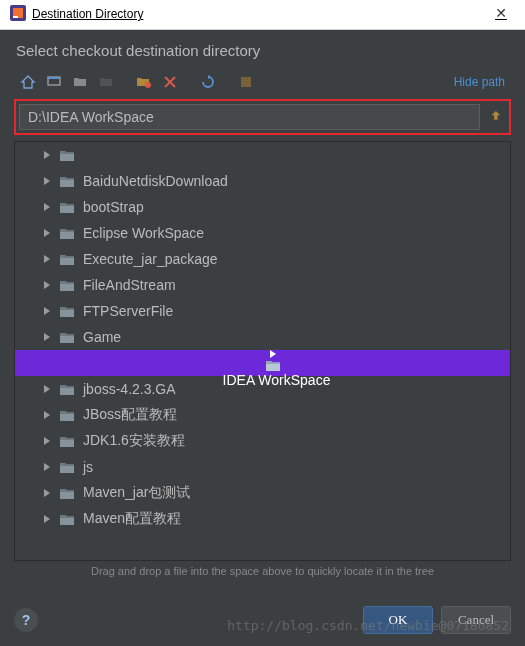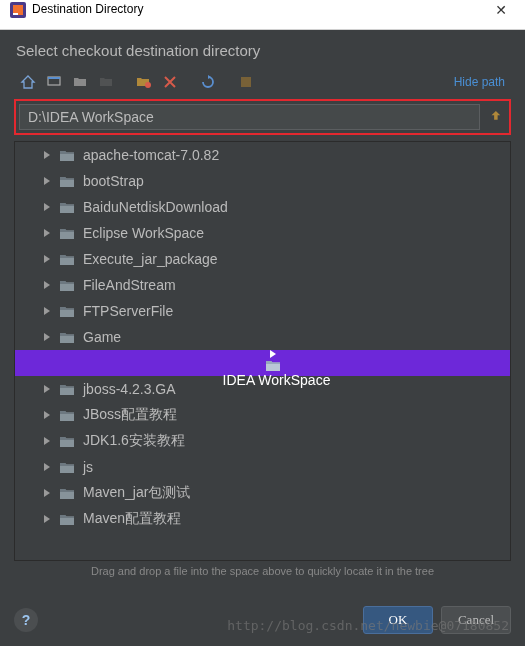--- a/index.html
+++ b/index.html
@@ -1,17 +1,17 @@
 <!DOCTYPE html>
 <html><head>
 <meta charset="utf-8">
 <style>
 * { box-sizing: border-box; margin: 0; padding: 0; font-family: "Segoe UI", Arial, sans-serif; }
 body { width: 525px; height: 646px; background: #fff; overflow: hidden; }
-.titlebar { display: flex; align-items: flex-start; height: 30px; background: #fff; border-bottom: 1px solid #d0d0d0; padding: 2px 4px; }
+.titlebar { display: flex; align-items: flex-end; height: 30px; background: #fff; border-bottom: 1px solid #d0d0d0; padding: 8px 4px; text-decoration: underline; }
 .titlebar .app-icon { width: 16px; height: 16px; margin: 0 6px; }
 .titlebar .title { font-size: 12px; color: #000; flex: 1; }
 .titlebar .close { width: 40px; text-align: center; font-size: 14px; color: #333; cursor: pointer; }
 .dialog-body { background: #3c3f41; height: 616px; padding: 0; position: relative; color: #bbbbbb; }
 .subtitle { font-size: 15px; color: #b8b8b8; padding: 12px 16px 10px 16px; }
 .toolbar { display: flex; align-items: center; padding: 2px 14px 6px 16px; gap: 2px; }
 .tool { width: 24px; height: 22px; display: flex; align-items: center; justify-content: center; cursor: pointer; }
 .tool svg { width: 16px; height: 16px; }
 .toolbar-spacer { flex: 1; }
 .hidepath { color: #4a8fd4; font-size: 12px; cursor: pointer; padding-right: 6px; }
@@ -122,45 +122,44 @@
         <div class="node">
           <span class="arrow">
             <svg viewBox="0 0 8 8">
               <path d="M1 0 L7 4 L1 8 Z" fill="#9a9a9a"></path>
             </svg>
           </span>
           <span class="folder-ico"><svg viewBox="0 0 16 14">
               <path d="M1 3 L6 3 L7.5 4.5 L15 4.5 L15 13 L1 13 Z" fill="#87939a"></path>
               <path d="M1 3 L6 3 L7.5 4.5 L15 4.5 L15 6 L1 6 Z" fill="#6d7880"></path>
             </svg></span>
-          <span>apache-tomcat-7.0.82</span>
+        </div>
+        <div class="node">
+          <span class="arrow">
+            <svg viewBox="0 0 8 8">
+              <path d="M1 0 L7 4 L1 8 Z" fill="#9a9a9a"></path>
+            </svg>
+          </span>
+          <span class="folder-ico"><svg viewBox="0 0 16 14">
+              <path d="M1 3 L6 3 L7.5 4.5 L15 4.5 L15 13 L1 13 Z" fill="#87939a"></path>
+              <path d="M1 3 L6 3 L7.5 4.5 L15 4.5 L15 6 L1 6 Z" fill="#6d7880"></path>
+            </svg></span>
+          <span>BaiduNetdiskDownload</span>
         </div>
         <div class="node">
           <span class="arrow">
             <svg viewBox="0 0 8 8">
               <path d="M1 0 L7 4 L1 8 Z" fill="#9a9a9a"></path>
             </svg>
           </span>
           <span class="folder-ico"><svg viewBox="0 0 16 14">
               <path d="M1 3 L6 3 L7.5 4.5 L15 4.5 L15 13 L1 13 Z" fill="#87939a"></path>
               <path d="M1 3 L6 3 L7.5 4.5 L15 4.5 L15 6 L1 6 Z" fill="#6d7880"></path>
             </svg></span>
           <span>bootStrap</span>
-        </div>
-        <div class="node">
-          <span class="arrow">
-            <svg viewBox="0 0 8 8">
-              <path d="M1 0 L7 4 L1 8 Z" fill="#9a9a9a"></path>
-            </svg>
-          </span>
-          <span class="folder-ico"><svg viewBox="0 0 16 14">
-              <path d="M1 3 L6 3 L7.5 4.5 L15 4.5 L15 13 L1 13 Z" fill="#87939a"></path>
-              <path d="M1 3 L6 3 L7.5 4.5 L15 4.5 L15 6 L1 6 Z" fill="#6d7880"></path>
-            </svg></span>
-          <span>BaiduNetdiskDownload</span>
         </div>
         <div class="node">
           <span class="arrow">
             <svg viewBox="0 0 8 8">
               <path d="M1 0 L7 4 L1 8 Z" fill="#9a9a9a"></path>
             </svg>
           </span>
           <span class="folder-ico"><svg viewBox="0 0 16 14">
               <path d="M1 3 L6 3 L7.5 4.5 L15 4.5 L15 13 L1 13 Z" fill="#87939a"></path>
               <path d="M1 3 L6 3 L7.5 4.5 L15 4.5 L15 6 L1 6 Z" fill="#6d7880"></path>

